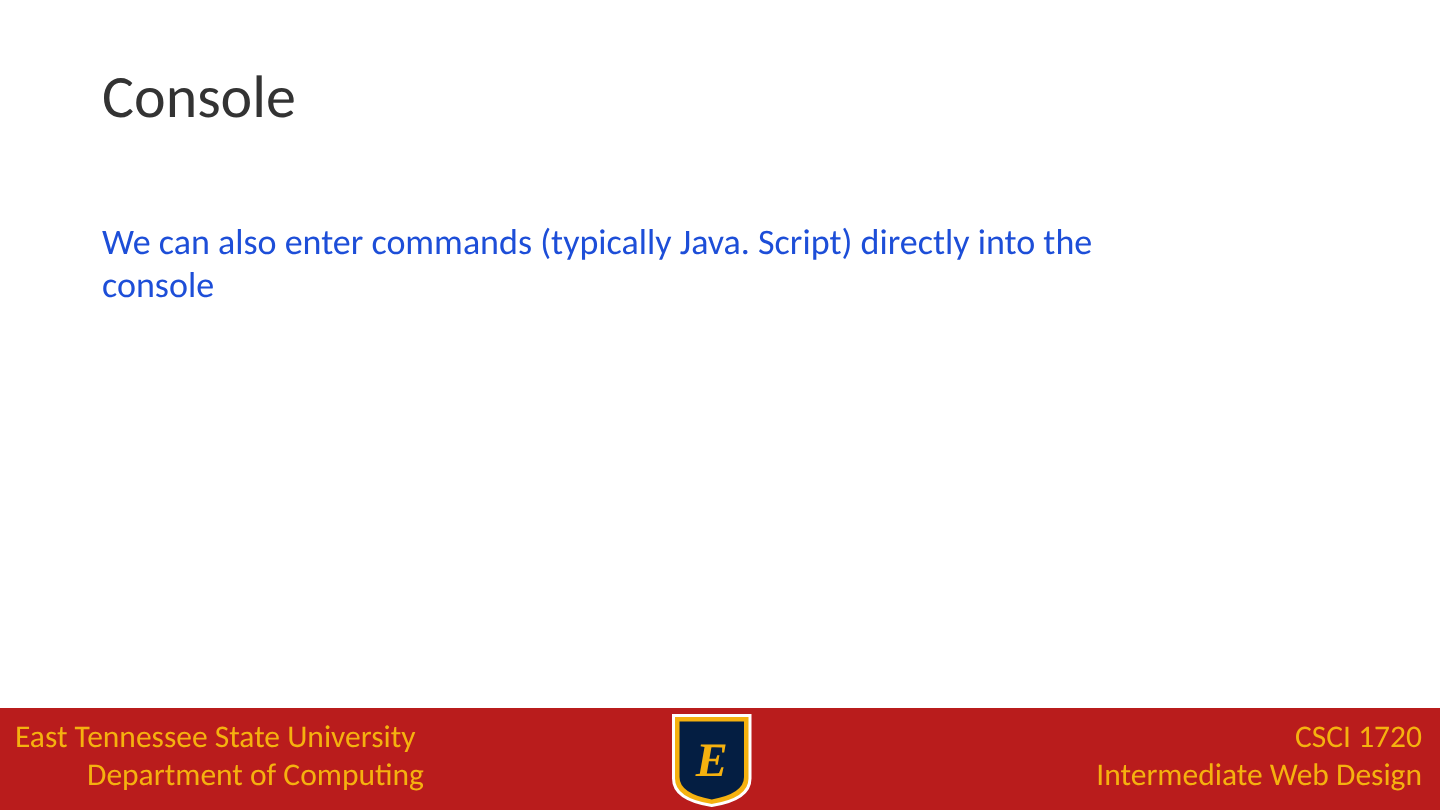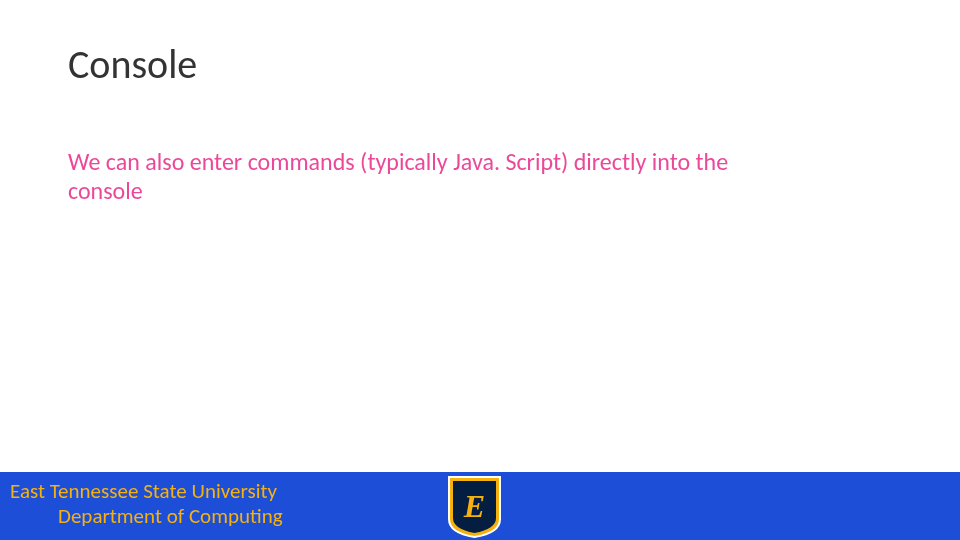--- a/index.html
+++ b/index.html
@@ -24,31 +24,31 @@
     color: #333333;
     font-weight: 400;
     letter-spacing: 0px;
   }
   .body-text {
     position: absolute;
     left: 68px;
     top: 148px;
     width: 700px;
     font-size: 24px;
-    color: #ec4899;
+    color: #1d4ed8;
     line-height: 1.2;
     font-weight: 400;
   }
   .footer {
     position: absolute;
     left: 0;
     bottom: 0;
     width: 960px;
     height: 68px;
-    background: #1d4ed8;
+    background: #b91c1c;
     display: flex;
     align-items: center;
   }
   .footer-left {
     position: absolute;
     left: 10px;
     top: 7px;
   }
   .footer-left .line1 {
     color: #f5b10f;
@@ -106,16 +106,20 @@
     </div>
 
     <div class="logo">
       <svg viewBox="0 0 55 63">
         <path d="M2 2 H53 V44 Q53 58 27.5 62 Q2 58 2 44 Z" fill="#f5b10f" stroke="#ffffff" stroke-width="2"></path>
         <path d="M6 6 H49 V43 Q49 54 27.5 58 Q6 54 6 43 Z" fill="#041e42"></path>
         <text x="27.5" y="42" text-anchor="middle" font-family="Georgia, 'Times New Roman', serif" font-size="32" font-weight="bold" font-style="italic" fill="#f5b10f">E</text>
       </svg>
     </div>
 
+    <div class="footer-right">
+      <div class="line1">CSCI 1720</div>
+      <div class="line2">Intermediate Web Design</div>
+    </div>
 
   </div>
 
 </div>
 
 </body></html>

